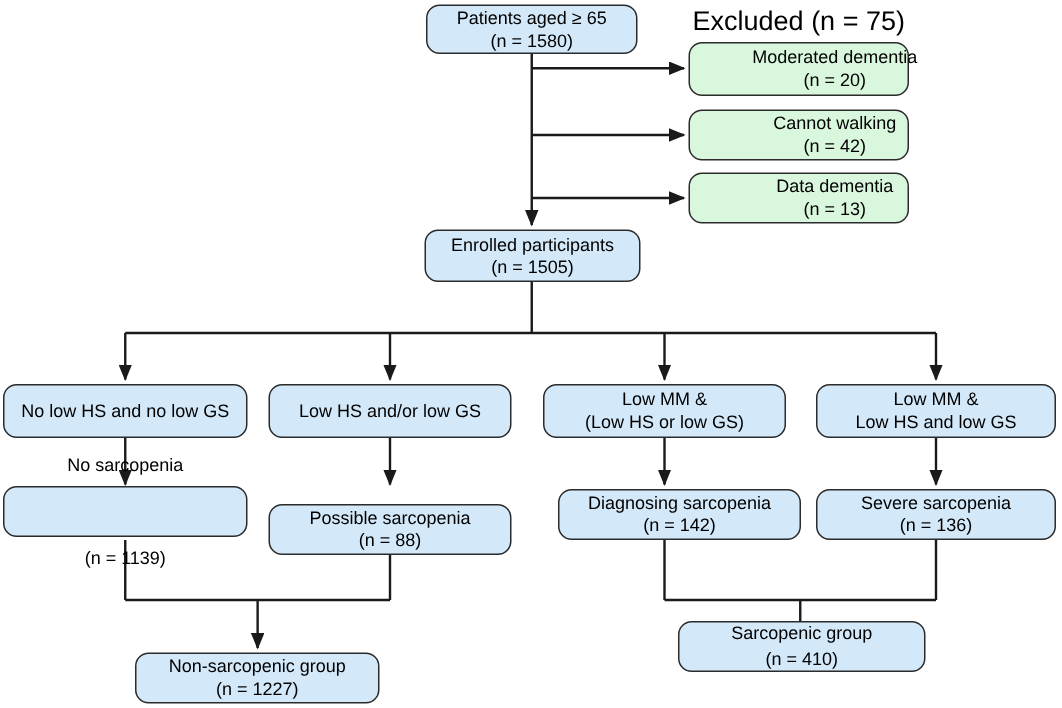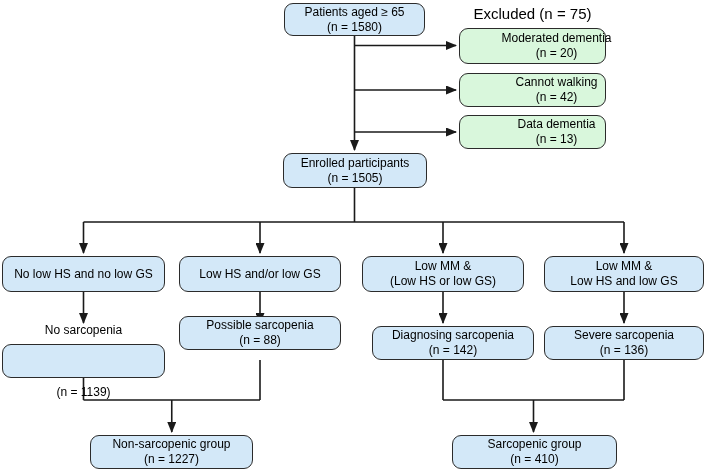--- a/index.html
+++ b/index.html
@@ -9,21 +9,21 @@
   }
   .node {
     position:absolute; box-sizing:border-box;
     display:flex; flex-direction:column; align-items:center; justify-content:center;
     border:1.6px solid #2b2b2b; border-radius:9px;
     font-size:12px; line-height:15px; text-align:center; white-space:nowrap;
   }
   .blue  { background:#d3e8f8; }
   .green { background:#d9f7dc;padding-left:48px; }
   .floating-label {
-    position:absolute; font-size:15px; text-align:center; line-height:16px; white-space:nowrap;
+    position:absolute; font-size:18px; text-align:center; line-height:16px; white-space:nowrap;
   }
   svg.connectors { position:absolute; left:0; top:0; }
 </style>
 </head>
 <body>
 
 <div class="canvas">
 
   <svg class="connectors" width="708" height="472" viewBox="0 0 708 472">
     <defs>
@@ -92,39 +92,39 @@
   </div>
   <div class="node blue" style="left:362px; top:256px; width:162px; height:36px;">
     <span>Low MM &amp;</span>
     <span>(Low HS or low GS)</span>
   </div>
   <div class="node blue" style="left:544px; top:256px; width:160px; height:36px;">
     <span>Low MM &amp;</span>
     <span>Low HS and low GS</span>
   </div>
 
-  <div class="node blue" style="left:2px; top:344px; width:163px; height:34px;gap:47px;">
+  <div class="node blue" style="left:2px; top:324px; width:163px; height:34px;gap:47px;">
     <span>No sarcopenia</span>
     <span>(n = 1139)</span>
   </div>
-  <div class="node blue" style="left:179px; top:316px; width:162px; height:34px;">
+  <div class="node blue" style="left:179px; top:336px; width:162px; height:34px;">
     <span>Possible sarcopenia</span>
     <span>(n = 88)</span>
   </div>
   <div class="node blue" style="left:372px; top:326px; width:162px; height:34px;">
     <span>Diagnosing sarcopenia</span>
     <span>(n = 142)</span>
   </div>
   <div class="node blue" style="left:544px; top:326px; width:160px; height:34px;">
     <span>Severe sarcopenia</span>
     <span>(n = 136)</span>
   </div>
 
   <div class="node blue" style="left:90px; top:435px; width:163px; height:34px;">
     <span>Non-sarcopenic group</span>
     <span>(n = 1227)</span>
   </div>
-  <div class="node blue" style="left:452px; top:435px; width:165px; height:34px;">
+  <div class="node blue" style="left:452px; top:414px; width:165px; height:34px;justify-content:space-between;">
     <span>Sarcopenic group</span>
     <span>(n = 410)</span>
   </div>
 
 </div>
 
 </body></html>

